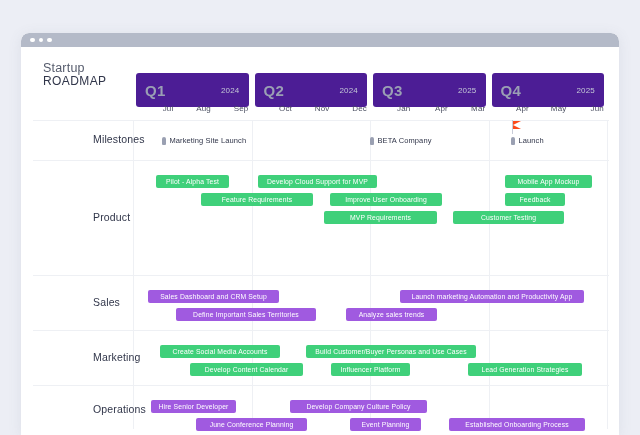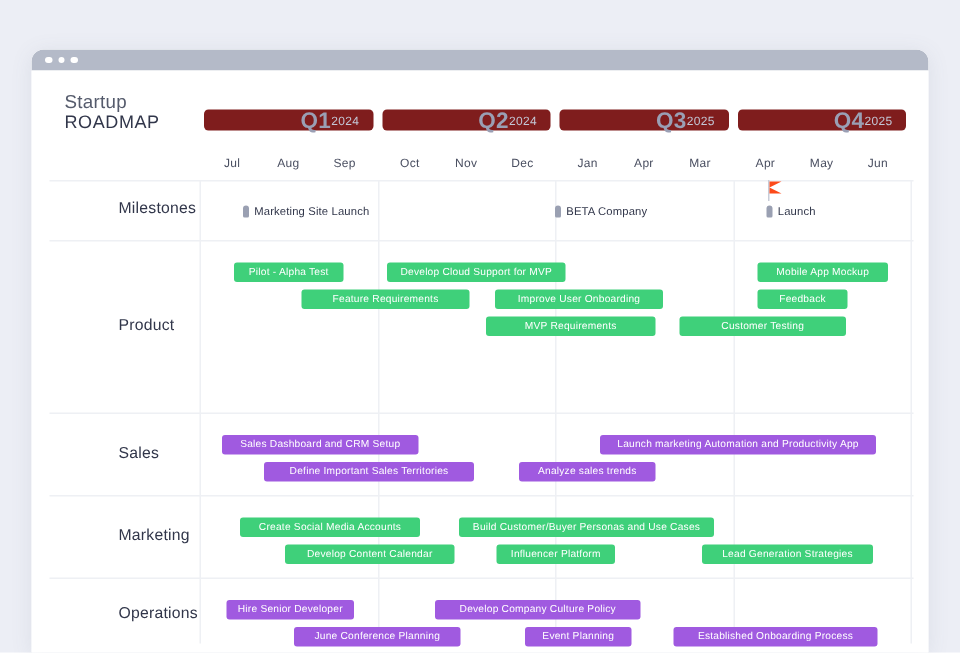--- a/index.html
+++ b/index.html
@@ -104,26 +104,26 @@
   .quarter-col {
     position: absolute;
     top: 0;
     height: 73px;
   }
   .quarter-chip {
     position: absolute;
     left: 3px;
     right: 3px;
     top: 26px;
-    height: 14px;
-    background: #7f1d1d;
+    height: 34px;
+    background: #4c1d95;
     border-radius: 3px;
     display: flex;
     align-items: center;
-    justify-content: flex-end;
+    justify-content: space-between;
     padding: 0 9px;
     box-sizing: border-box;
   }
   .quarter-name {
     font-size: 15px;
     font-weight: 700;
     color: #9a9fb4;
     letter-spacing: .3px;
   }
   .quarter-year {
@@ -134,33 +134,33 @@
   }
   .months {
     position: absolute;
     left: 3px;
     right: 3px;
     top: 57px;
     display: flex;
   }
   .month {
     flex: 1;
-    text-align: center;
+    text-align: right;
     font-size: 8px;
     color: #4a4f61;
     letter-spacing: .2px;
   }
 
   
   .row {
     position: relative;
   }
   .row-label {
     position: absolute;
-    left: 20px;
+    left: 34px;
     font-size: 10.5px;
     color: #31364a;
     letter-spacing: .15px;
     white-space: nowrap;
     padding-left: 38px;
   }
 
   
   .milestone {
     position: absolute;

